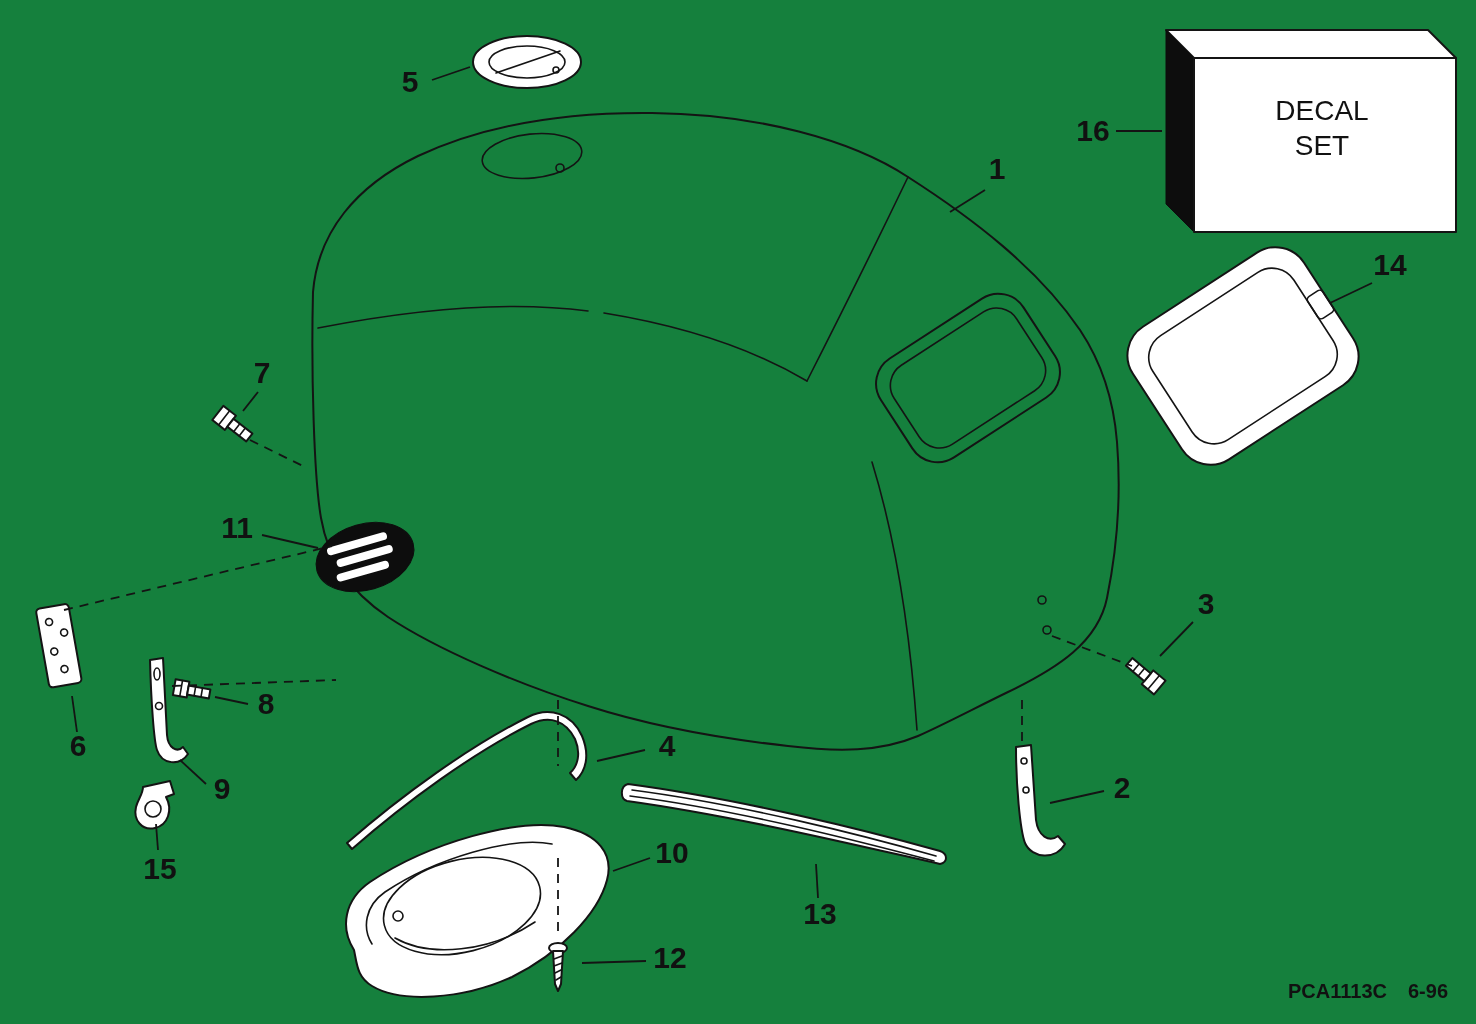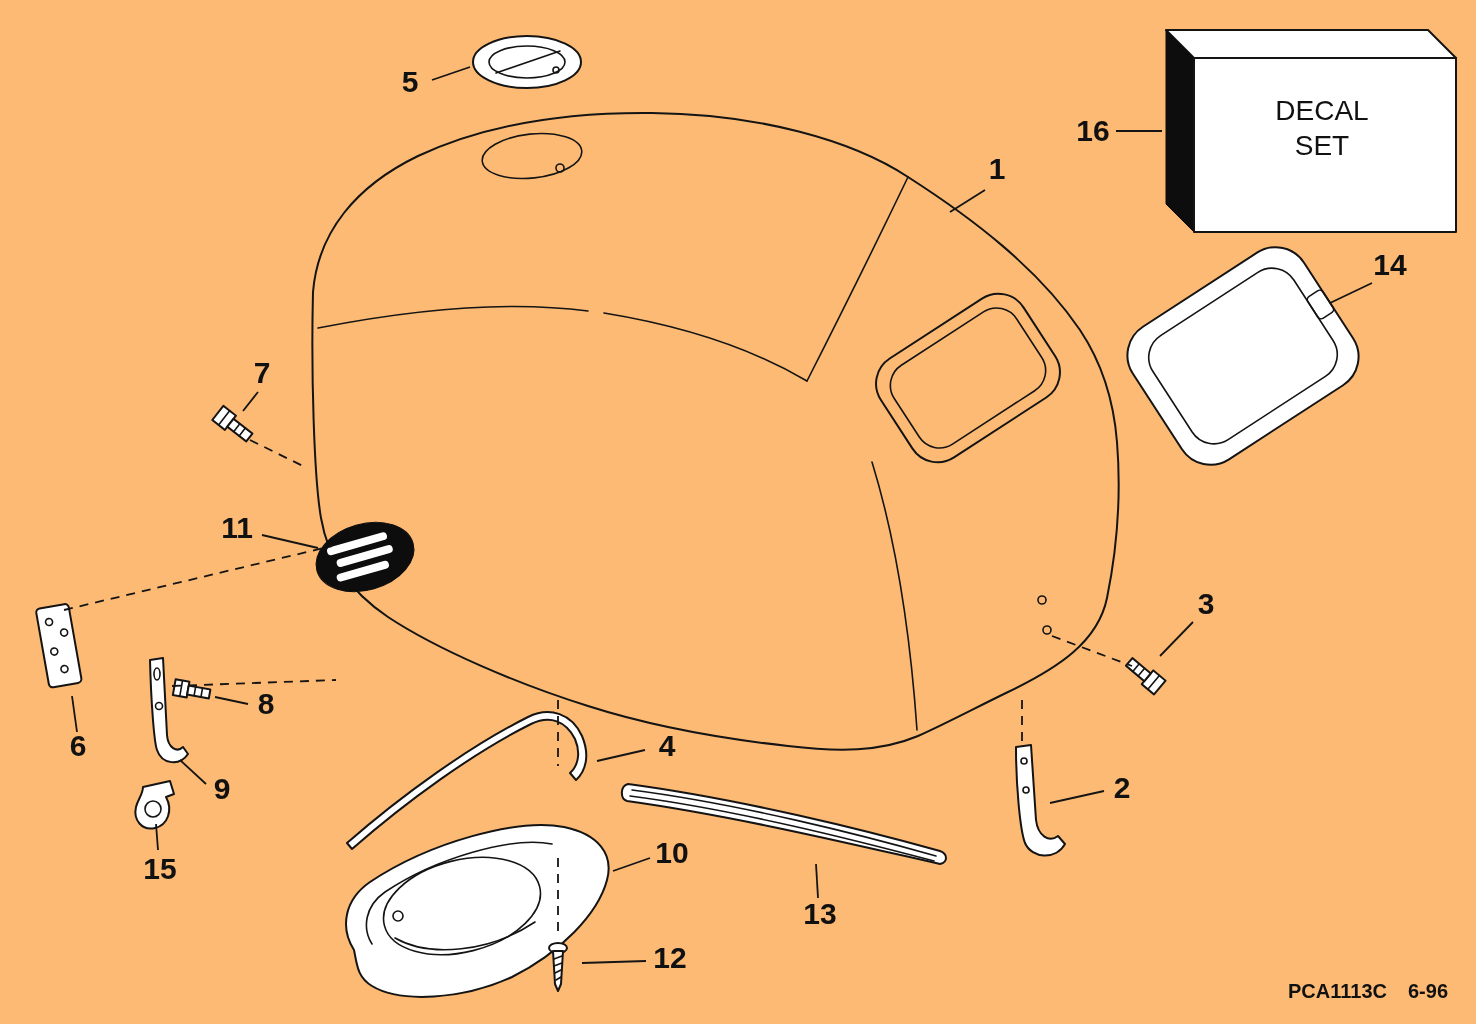--- a/index.html
+++ b/index.html
@@ -1,16 +1,16 @@
 <!DOCTYPE html>
 <html><head>
 <meta charset="utf-8">
 <style>
   html,body{margin:0;padding:0;background:#ffffff;}
-  .page{position:relative;width:1476px;height:1024px;background:#fdba74;overflow:hidden;}
+  .page{position:relative;width:1476px;height:1024px;background:#15803d;overflow:hidden;}
   svg{position:absolute;left:0;top:0;}
   .ln{fill:none;stroke:#141414;stroke-width:2;stroke-linecap:round;stroke-linejoin:round;}
   .thin{stroke-width:1.6;}
   .partfill{fill:#ffffff;stroke:#141414;stroke-width:2;stroke-linejoin:round;}
   .dark{fill:#0d0d0d;stroke:#0d0d0d;}
   .dashed{fill:none;stroke:#141414;stroke-width:1.8;stroke-dasharray:9 7;}
   .leader{fill:none;stroke:#141414;stroke-width:1.8;}
   .callout{font:bold 30px "Liberation Sans", sans-serif;fill:#111111;text-anchor:middle;}
   .decal-text{font:28px "Liberation Sans", sans-serif;fill:#111111;text-anchor:middle;}
   .footer-text{font:bold 20px "Liberation Sans", sans-serif;fill:#111111;}

